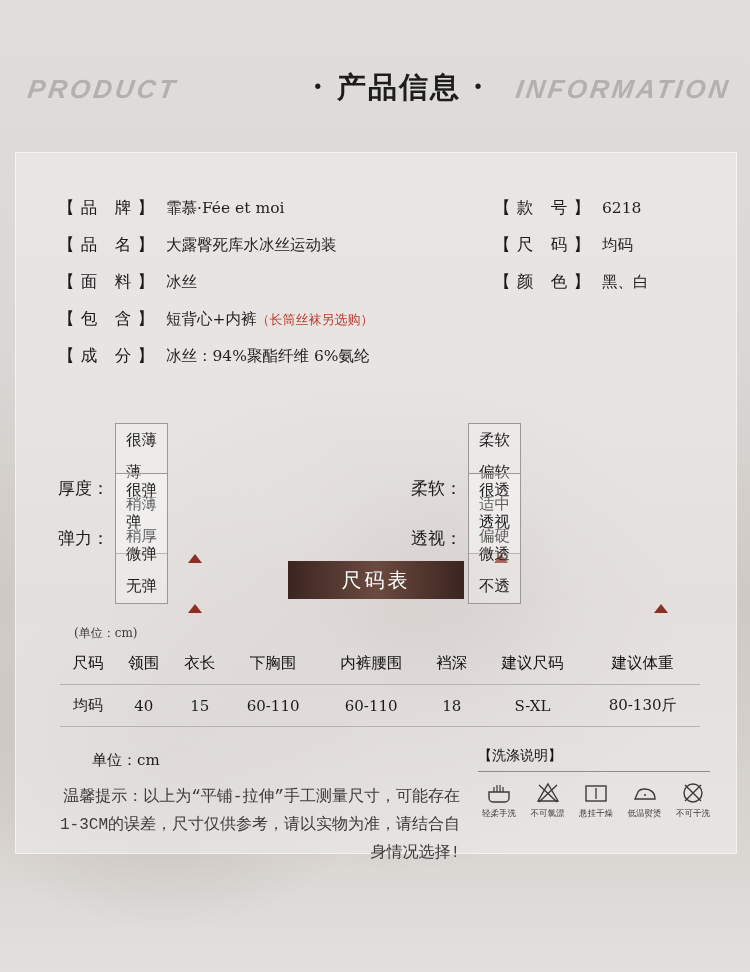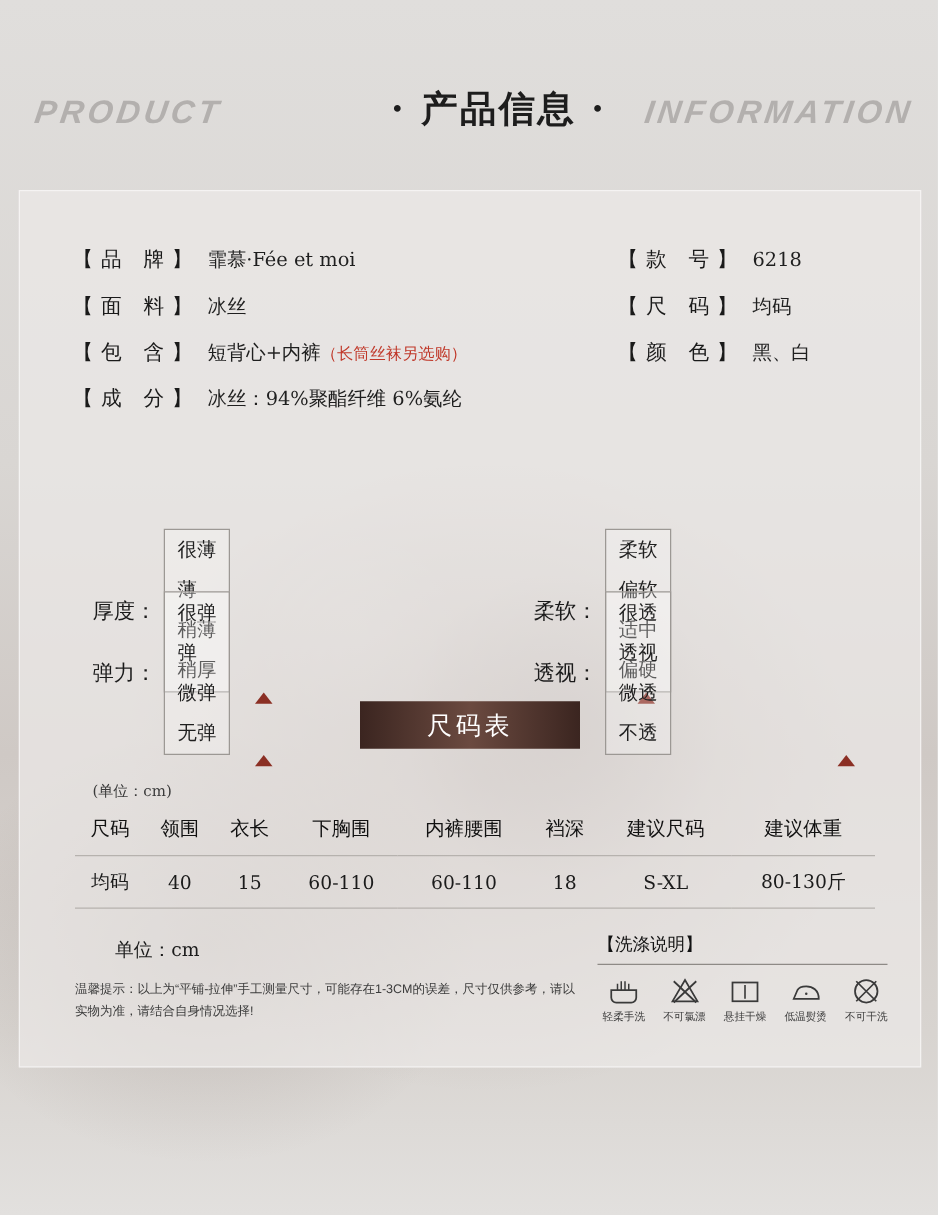--- a/index.html
+++ b/index.html
@@ -118,21 +118,20 @@
     position: absolute;
     display: flex;
     align-items: center;
   }
   .s-title {
     font-size: 17px;
     color: #1a1a1a;
     font-family: "DejaVu Serif", serif;
     margin-right: 6px;
     white-space: nowrap;
-    margin-left: 16px;
   }
   .s-box {
     border: 1px solid #9c9894;
     background: rgba(255,255,255,0.28);
     padding: 6px 10px;
     display: flex;
     gap: 11px;
     position: relative;
     flex-direction: column;
   }
@@ -209,24 +208,25 @@
     top: 598px;
     font-size: 15px;
     color: #1b1b1b;
     font-family: "DejaVu Serif", serif;
   }
   .tip {
     position: absolute;
     left: 44px;
     top: 630px;
     width: 400px;
-    font-size: 10px;
+    font-size: 16px;
     line-height: 1.75;
     color: #3b3b3b;
-    font-family: Liberation Sans, sans-serif;
+    font-family: Liberation Mono, monospace;
+    text-align: right;
   }
 
   
   .wash {
     position: absolute;
     left: 462px;
     top: 594px;
     width: 240px;
   }
   .wash-title {
@@ -266,20 +266,24 @@
     <div class="hdr-side hdr-right">INFORMATION</div>
   </div>
 
   <div class="card">
 
     <div class="info">
       <div class="info-col-l">
         <div class="info-row">
           <div class="lab">【 品　牌 】</div>
           <div class="val"><span>霏慕·Fée et moi</span></div>
+        </div>
+        <div class="info-row">
+          <div class="lab">【 品　名 】</div>
+          <div class="val"><span>大露臀死库水冰丝运动装</span></div>
         </div>
         <div class="info-row">
           <div class="lab">【 面　料 】</div>
           <div class="val"><span>冰丝</span></div>
         </div>
         <div class="info-row">
           <div class="lab">【 包　含 】</div>
           <div class="val"><span>短背心+内裤</span><span class="red">（长筒丝袜另选购）</span></div>
         </div>
         <div class="info-row">

